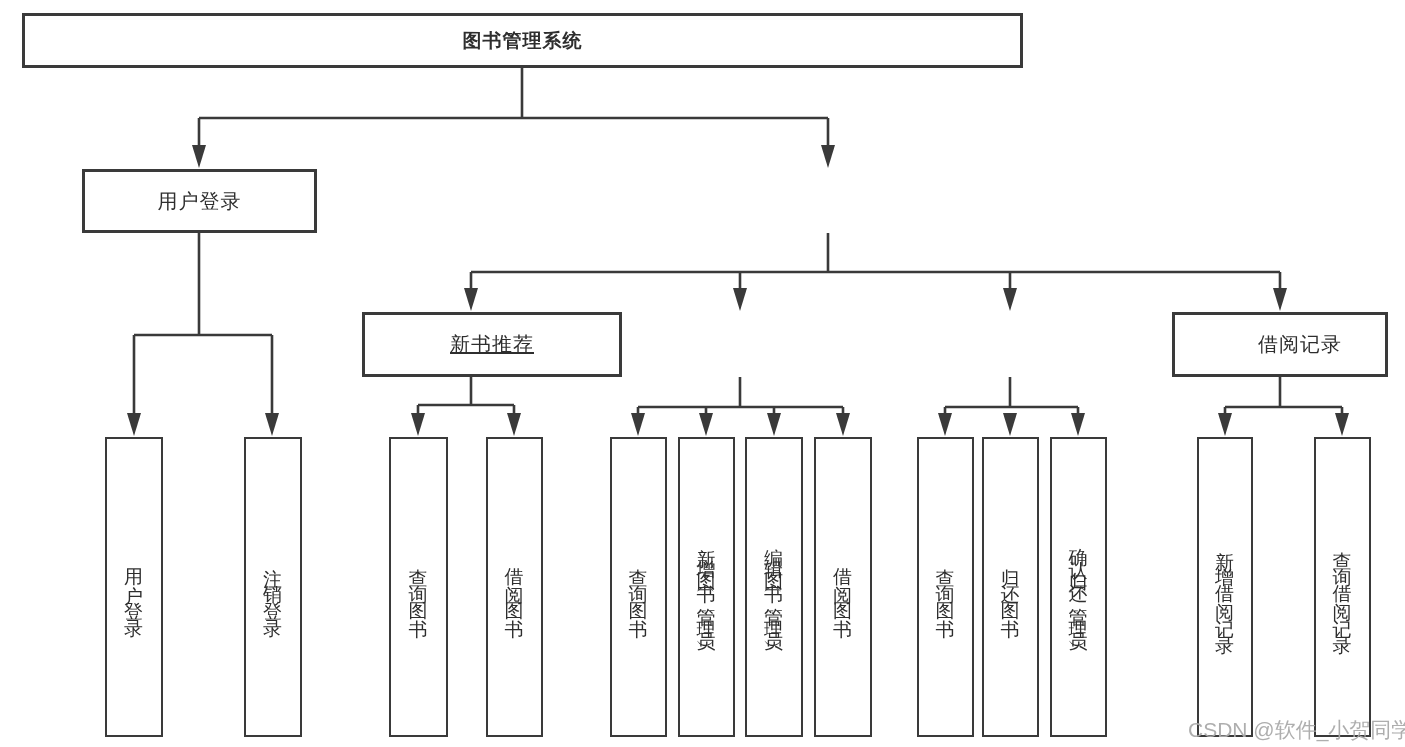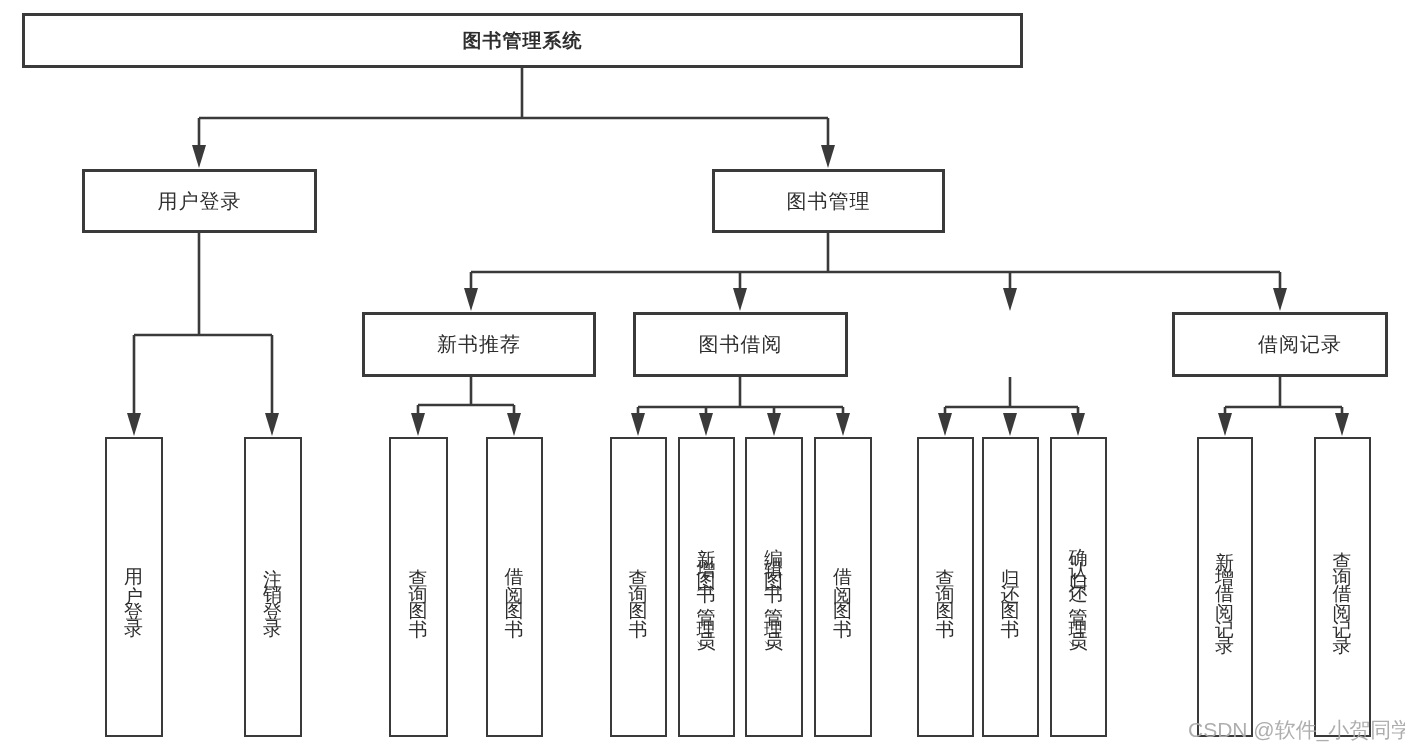--- a/index.html
+++ b/index.html
@@ -94,29 +94,23 @@
     </g>
   </svg>
 
   <div class="node" style="left:22px;top:13px;width:1001px;height:55px;">
     <span class="root-title">图书管理系统</span>
   </div>
 
   <div class="node" style="left:82px;top:169px;width:235px;height:64px;">
     <span>用户登录</span>
   </div>
-  <div class="node" style="left:712px;top:169px;width:233px;height:64px;">
-    <span>图书管理</span>
-  </div>
 
-  <div class="node" style="left:362px;top:312px;width:234px;height:65px;">
+  <div class="node" style="left:362px;top:312px;width:260px;height:65px;text-decoration:underline;">
     <span>新书推荐</span>
-  </div>
-  <div class="node" style="left:633px;top:312px;width:215px;height:65px;">
-    <span>图书借阅</span>
   </div>
   <div class="node" style="left:1172px;top:312px;width:216px;height:65px;padding-left:40px;">
     <span>借阅记录</span>
   </div>
 
   <div class="leaf" style="left:105px;width:58px;">
     <span class="vtxt">用户登录</span>
   </div>
   <div class="leaf" style="left:244px;width:58px;">
     <span class="vtxt">注销登录</span>

